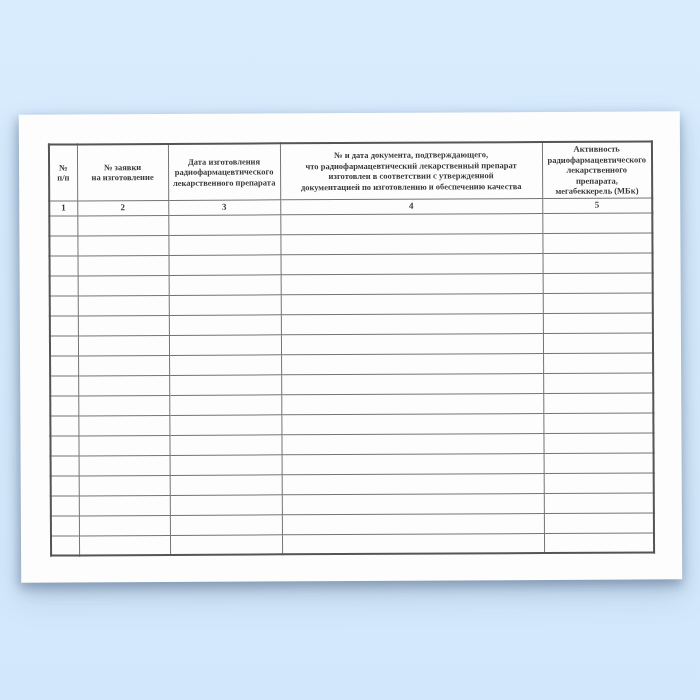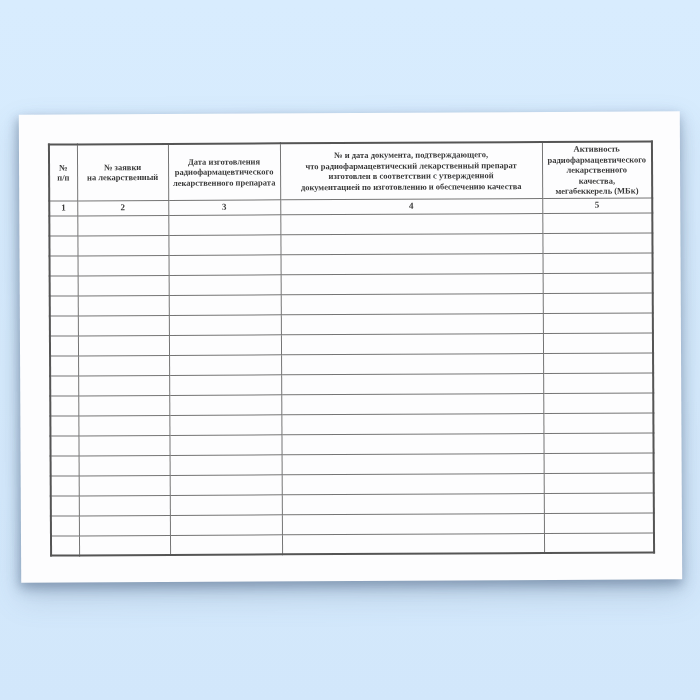--- a/index.html
+++ b/index.html
@@ -83,32 +83,32 @@
         <col class="c2">
         <col class="c3">
         <col class="c4">
         <col class="c5">
     </colgroup>
     <thead>
       <tr>
         <th class="hdr">№
 п/п</th>
         <th class="hdr">№ заявки
-на лекарственный</th>
+на изготовление</th>
         <th class="hdr">Дата изготовления
 радиофармацевтического
 лекарственного препарата</th>
         <th class="hdr">№ и дата документа, подтверждающего,
 что радиофармацевтический лекарственный препарат
 изготовлен в соответствии с утвержденной
 документацией по изготовлению и обеспечению качества</th>
         <th class="hdr">Активность
 радиофармацевтического
 лекарственного
-качества,
+препарата,
 мегабеккерель (МБк)</th>
       </tr>
       <tr class="numrow">
         <td>1</td>
         <td>2</td>
         <td>3</td>
         <td>4</td>
         <td>5</td>
       </tr>
     </thead>

